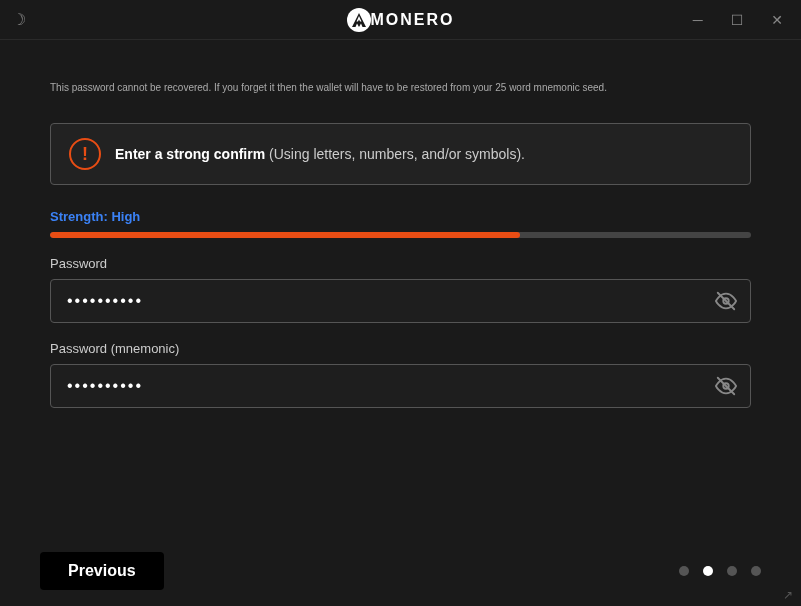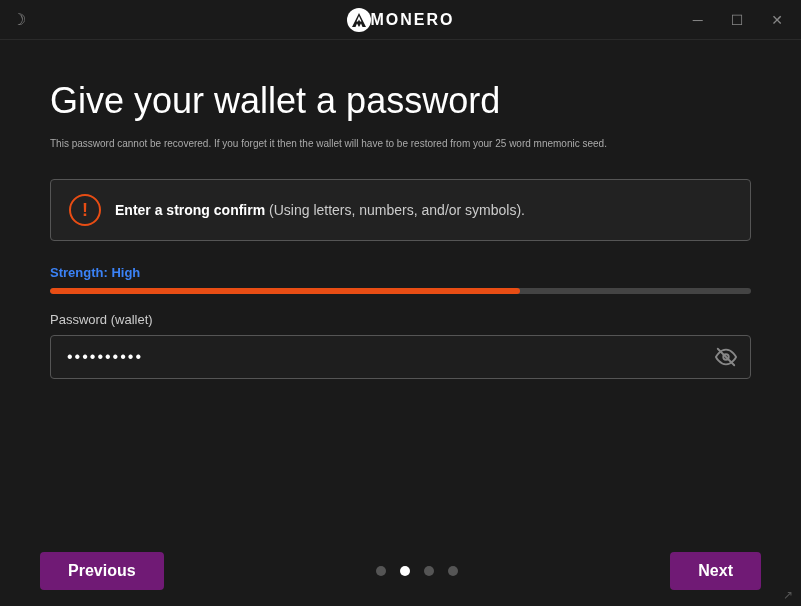--- a/index.html
+++ b/index.html
@@ -205,21 +205,21 @@
       right: 0;
       height: 70px;
       display: flex;
       align-items: center;
       justify-content: space-between;
       padding: 0 40px;
       background-color: #1a1a1a;
     }
 
     .nav-btn {
-      background-color: #701a75;
+      background-color: #000000;
       color: #ffffff;
       border: none;
       border-radius: 4px;
       padding: 10px 28px;
       font-size: 16px;
       font-weight: 600;
       cursor: pointer;
       min-width: 90px;
     }
 
@@ -271,40 +271,53 @@
   </div>
   <div class="title-bar-controls">
     <button class="title-btn">─</button>
     <button class="title-btn">☐</button>
     <button class="title-btn">✕</button>
   </div>
 </div>
 
 <div class="main-content">
 
-  <h1 class="page-title">Give your wallet a password</h1>
   <p class="page-subtitle">This password cannot be recovered. If you forget it then the wallet will have to be restored from your 25 word mnemonic seed.</p>
 
   <div class="info-box">
     <div class="warning-icon">!</div>
     <div class="info-text">
       <strong>Enter a strong confirm</strong><span> (Using letters, numbers, and/or symbols).</span>
     </div>
   </div>
 
   <div class="strength-section">
     <div class="strength-label">Strength: High</div>
     <div class="strength-bar-container">
       <div class="strength-bar-fill" style="width: 67%"></div>
     </div>
   </div>
 
-
   <div class="field-section">
-    <div class="field-label">Password (wallet)</div>
+    <div class="field-label">Password</div>
+    <div class="password-input-wrapper">
+      <input type="password" class="password-input" value="1234567890" style="">
+      <button class="eye-btn">
+
+        <svg width="22" height="22" viewBox="0 0 24 24" fill="none" stroke="#888" stroke-width="2" stroke-linecap="round" stroke-linejoin="round">
+          <path d="M1 12s4-8 11-8 11 8 11 8-4 8-11 8-11-8-11-8z"></path>
+          <circle cx="12" cy="12" r="3"></circle>
+          <line x1="3" y1="3" x2="21" y2="21"></line>
+        </svg>
+      </button>
+    </div>
+  </div>
+
+  <div class="field-section">
+    <div class="field-label">Password (mnemonic)</div>
     <div class="password-input-wrapper">
       <input type="password" class="password-input" value="1234567890" style="">
       <button class="eye-btn">
         <svg width="22" height="22" viewBox="0 0 24 24" fill="none" stroke="#888" stroke-width="2" stroke-linecap="round" stroke-linejoin="round">
           <path d="M1 12s4-8 11-8 11 8 11 8-4 8-11 8-11-8-11-8z"></path>
           <circle cx="12" cy="12" r="3"></circle>
           <line x1="3" y1="3" x2="21" y2="21"></line>
         </svg>
       </button>
     </div>
@@ -315,16 +328,15 @@
 <div class="footer">
   <button class="nav-btn">Previous</button>
 
   <div class="pagination-dots">
     <div class="dot"></div>
     <div class="dot active"></div>
     <div class="dot"></div>
     <div class="dot"></div>
   </div>
 
-  <button class="nav-btn">Next</button>
 </div>
 
 <div class="resize-handle">↗</div>
 
 </body></html>

